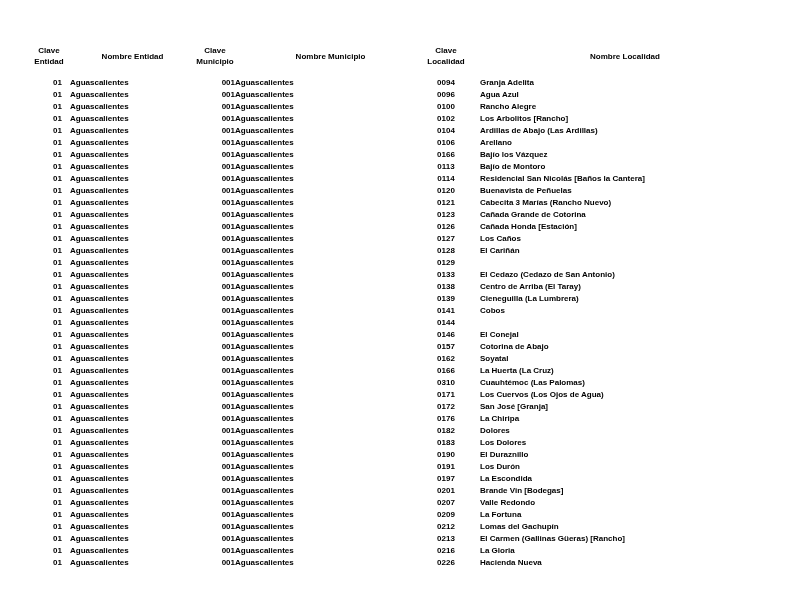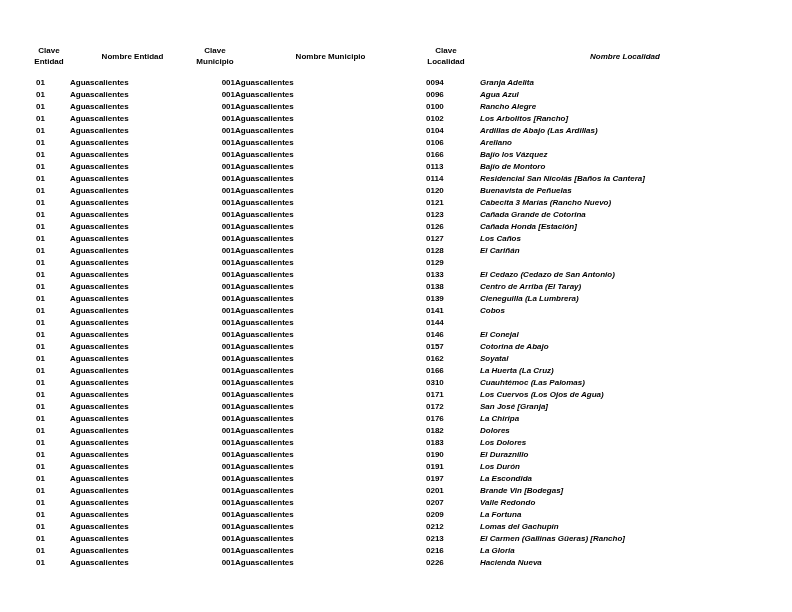--- a/index.html
+++ b/index.html
@@ -10,25 +10,25 @@
   .page{position:absolute;left:36px;top:44px;width:734px;}
   .grid{display:grid;grid-template-columns:26px 133px 40px 191px 40px 304px;}
   .cell{color:#000000;font-weight:700;font-size:8px;}
   .header-row .cell{
     display:flex;flex-direction:column;justify-content:center;align-items:center;
     text-align:center;line-height:11px;height:24px;
   }
   .tbody{margin-top:9px;}
   .data-row{height:12px;}
   .data-row .cell{line-height:12px;white-space:nowrap;overflow:hidden;}
-  .c1{text-align:left;justify-self:stretch;}
+  .c1{text-align:right;justify-self:stretch;}
   .c2{padding-left:8px;}
   .c3{text-align:right;}
-  .c5{}
-  .c6{padding-left:14px;font-style:italic;}
+  .c5{text-align:center;}
+  .c6{padding-left:14px;}
 </style>
 </head>
 <body>
 
 <div class="page">
 
   <div class="grid header-row">
     <div class="cell c1">
       <span>Clave</span>
       <span>Entidad</span>

